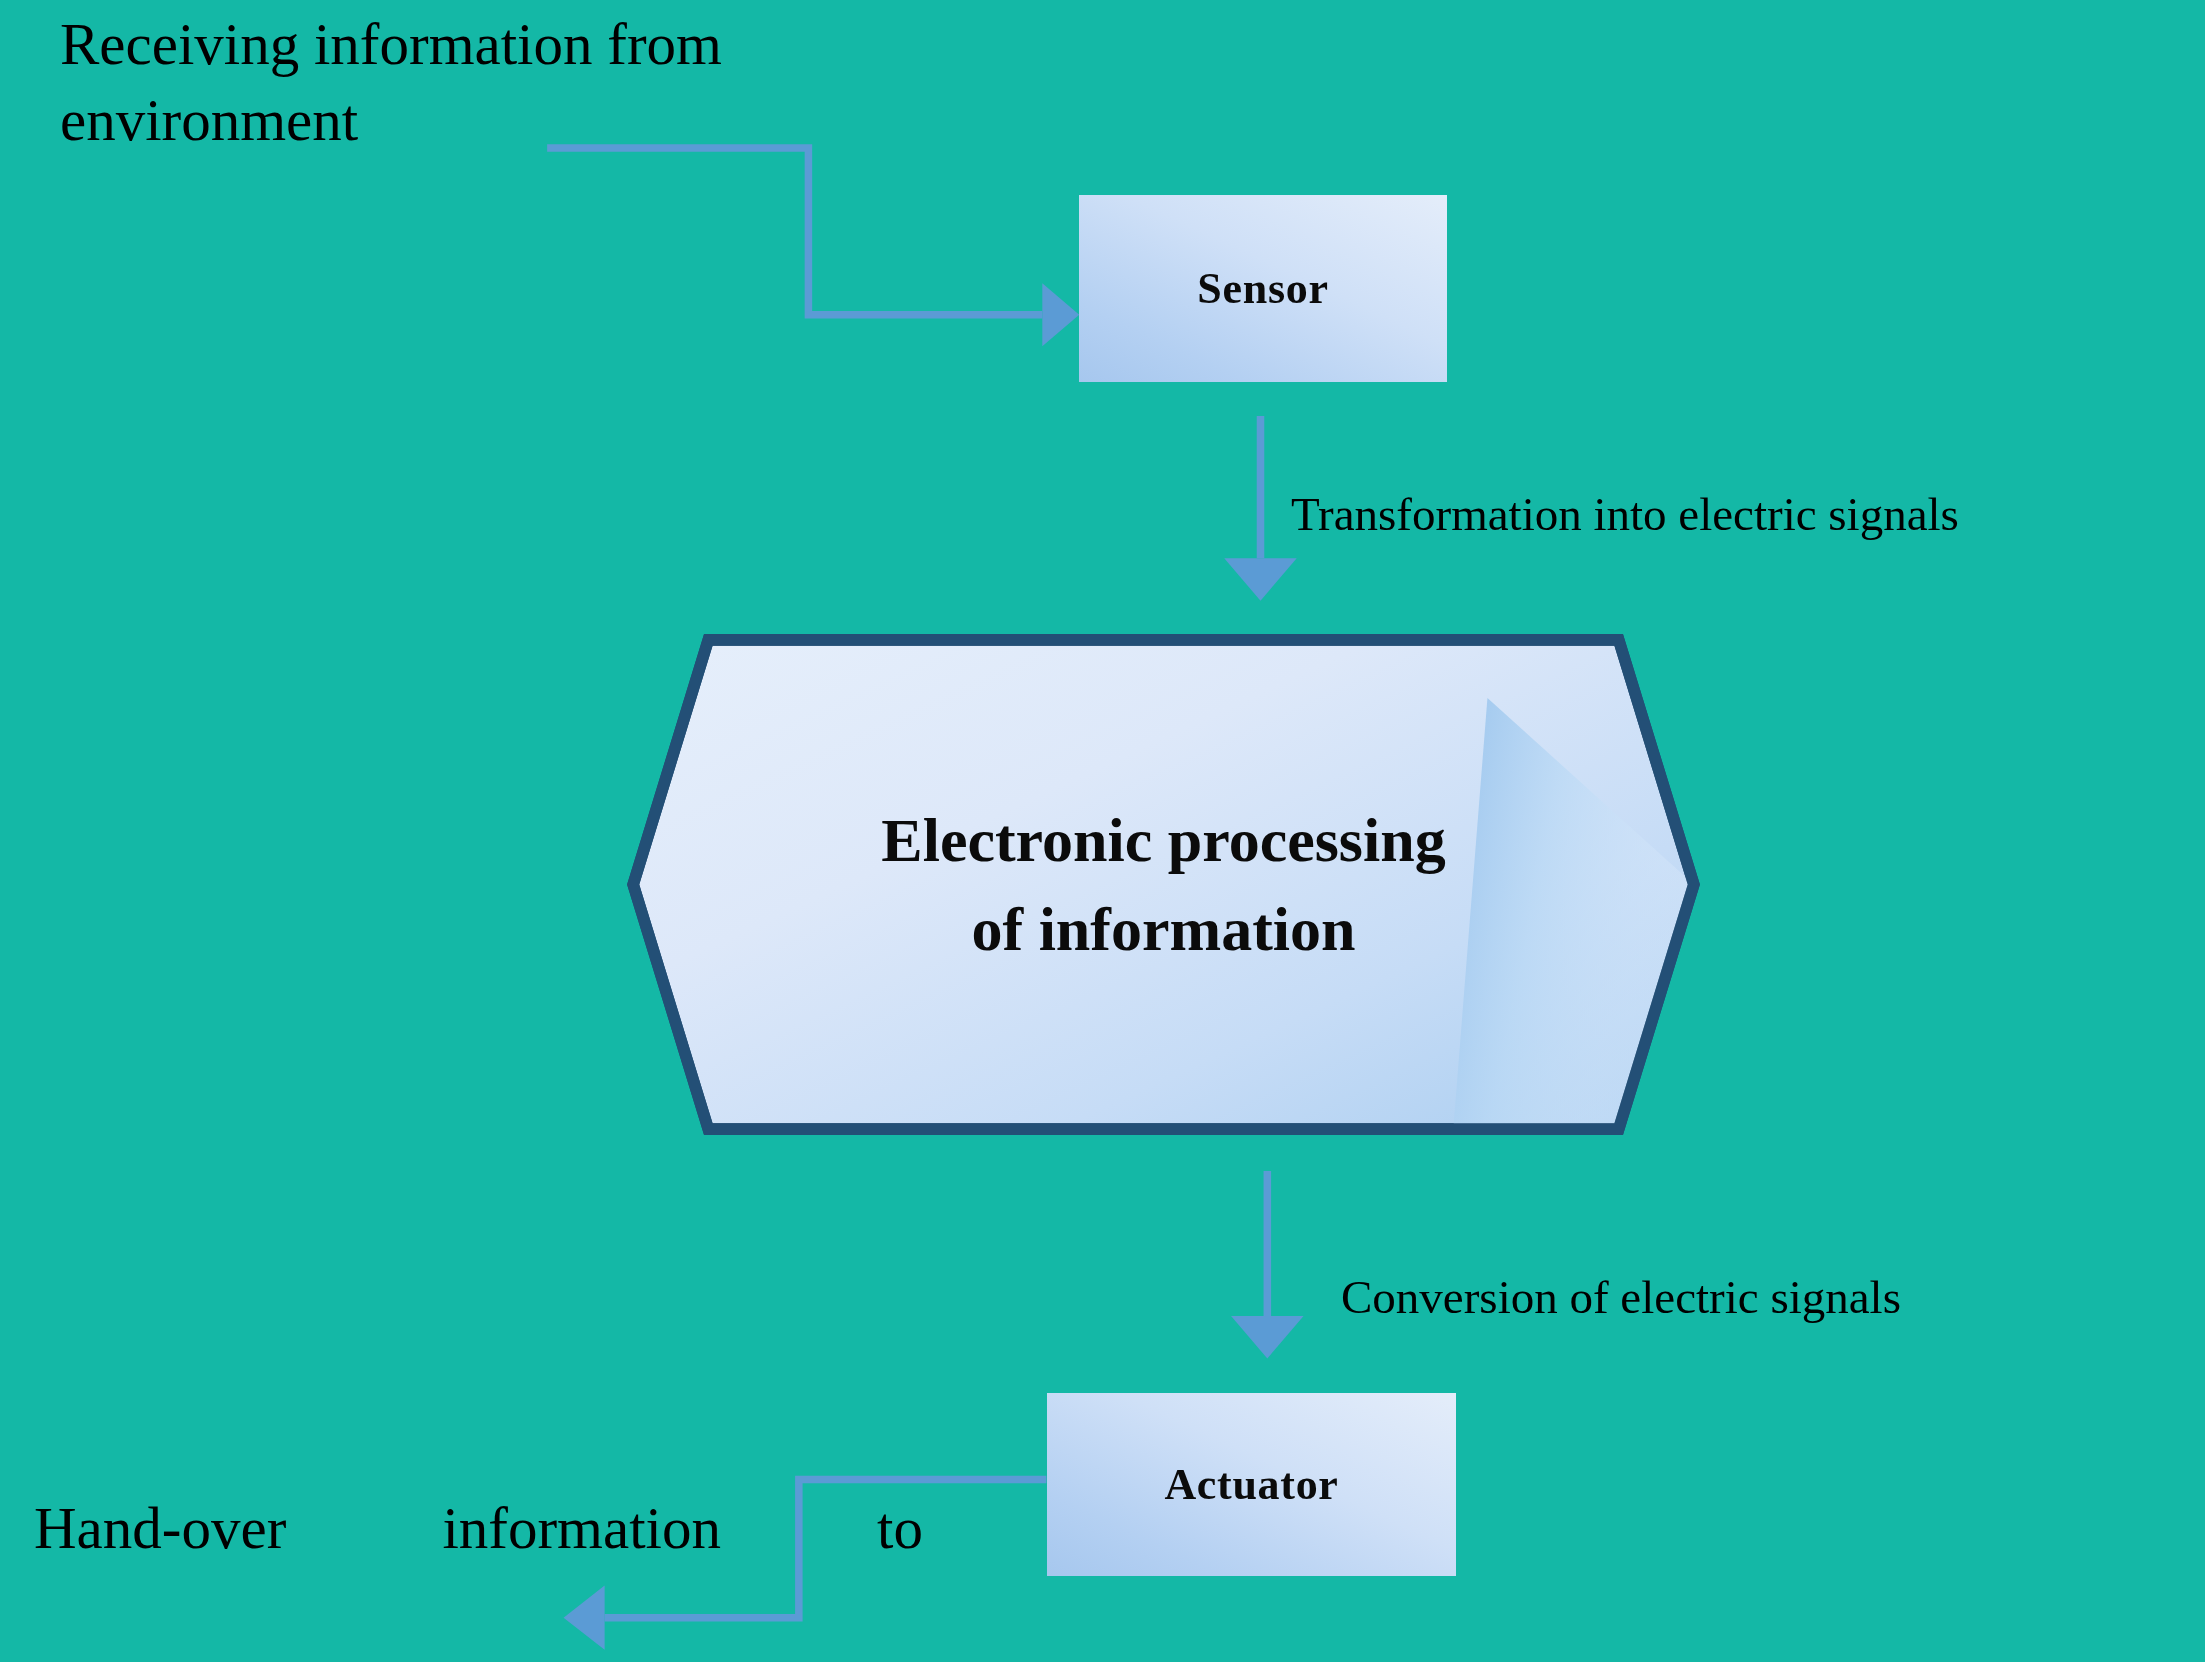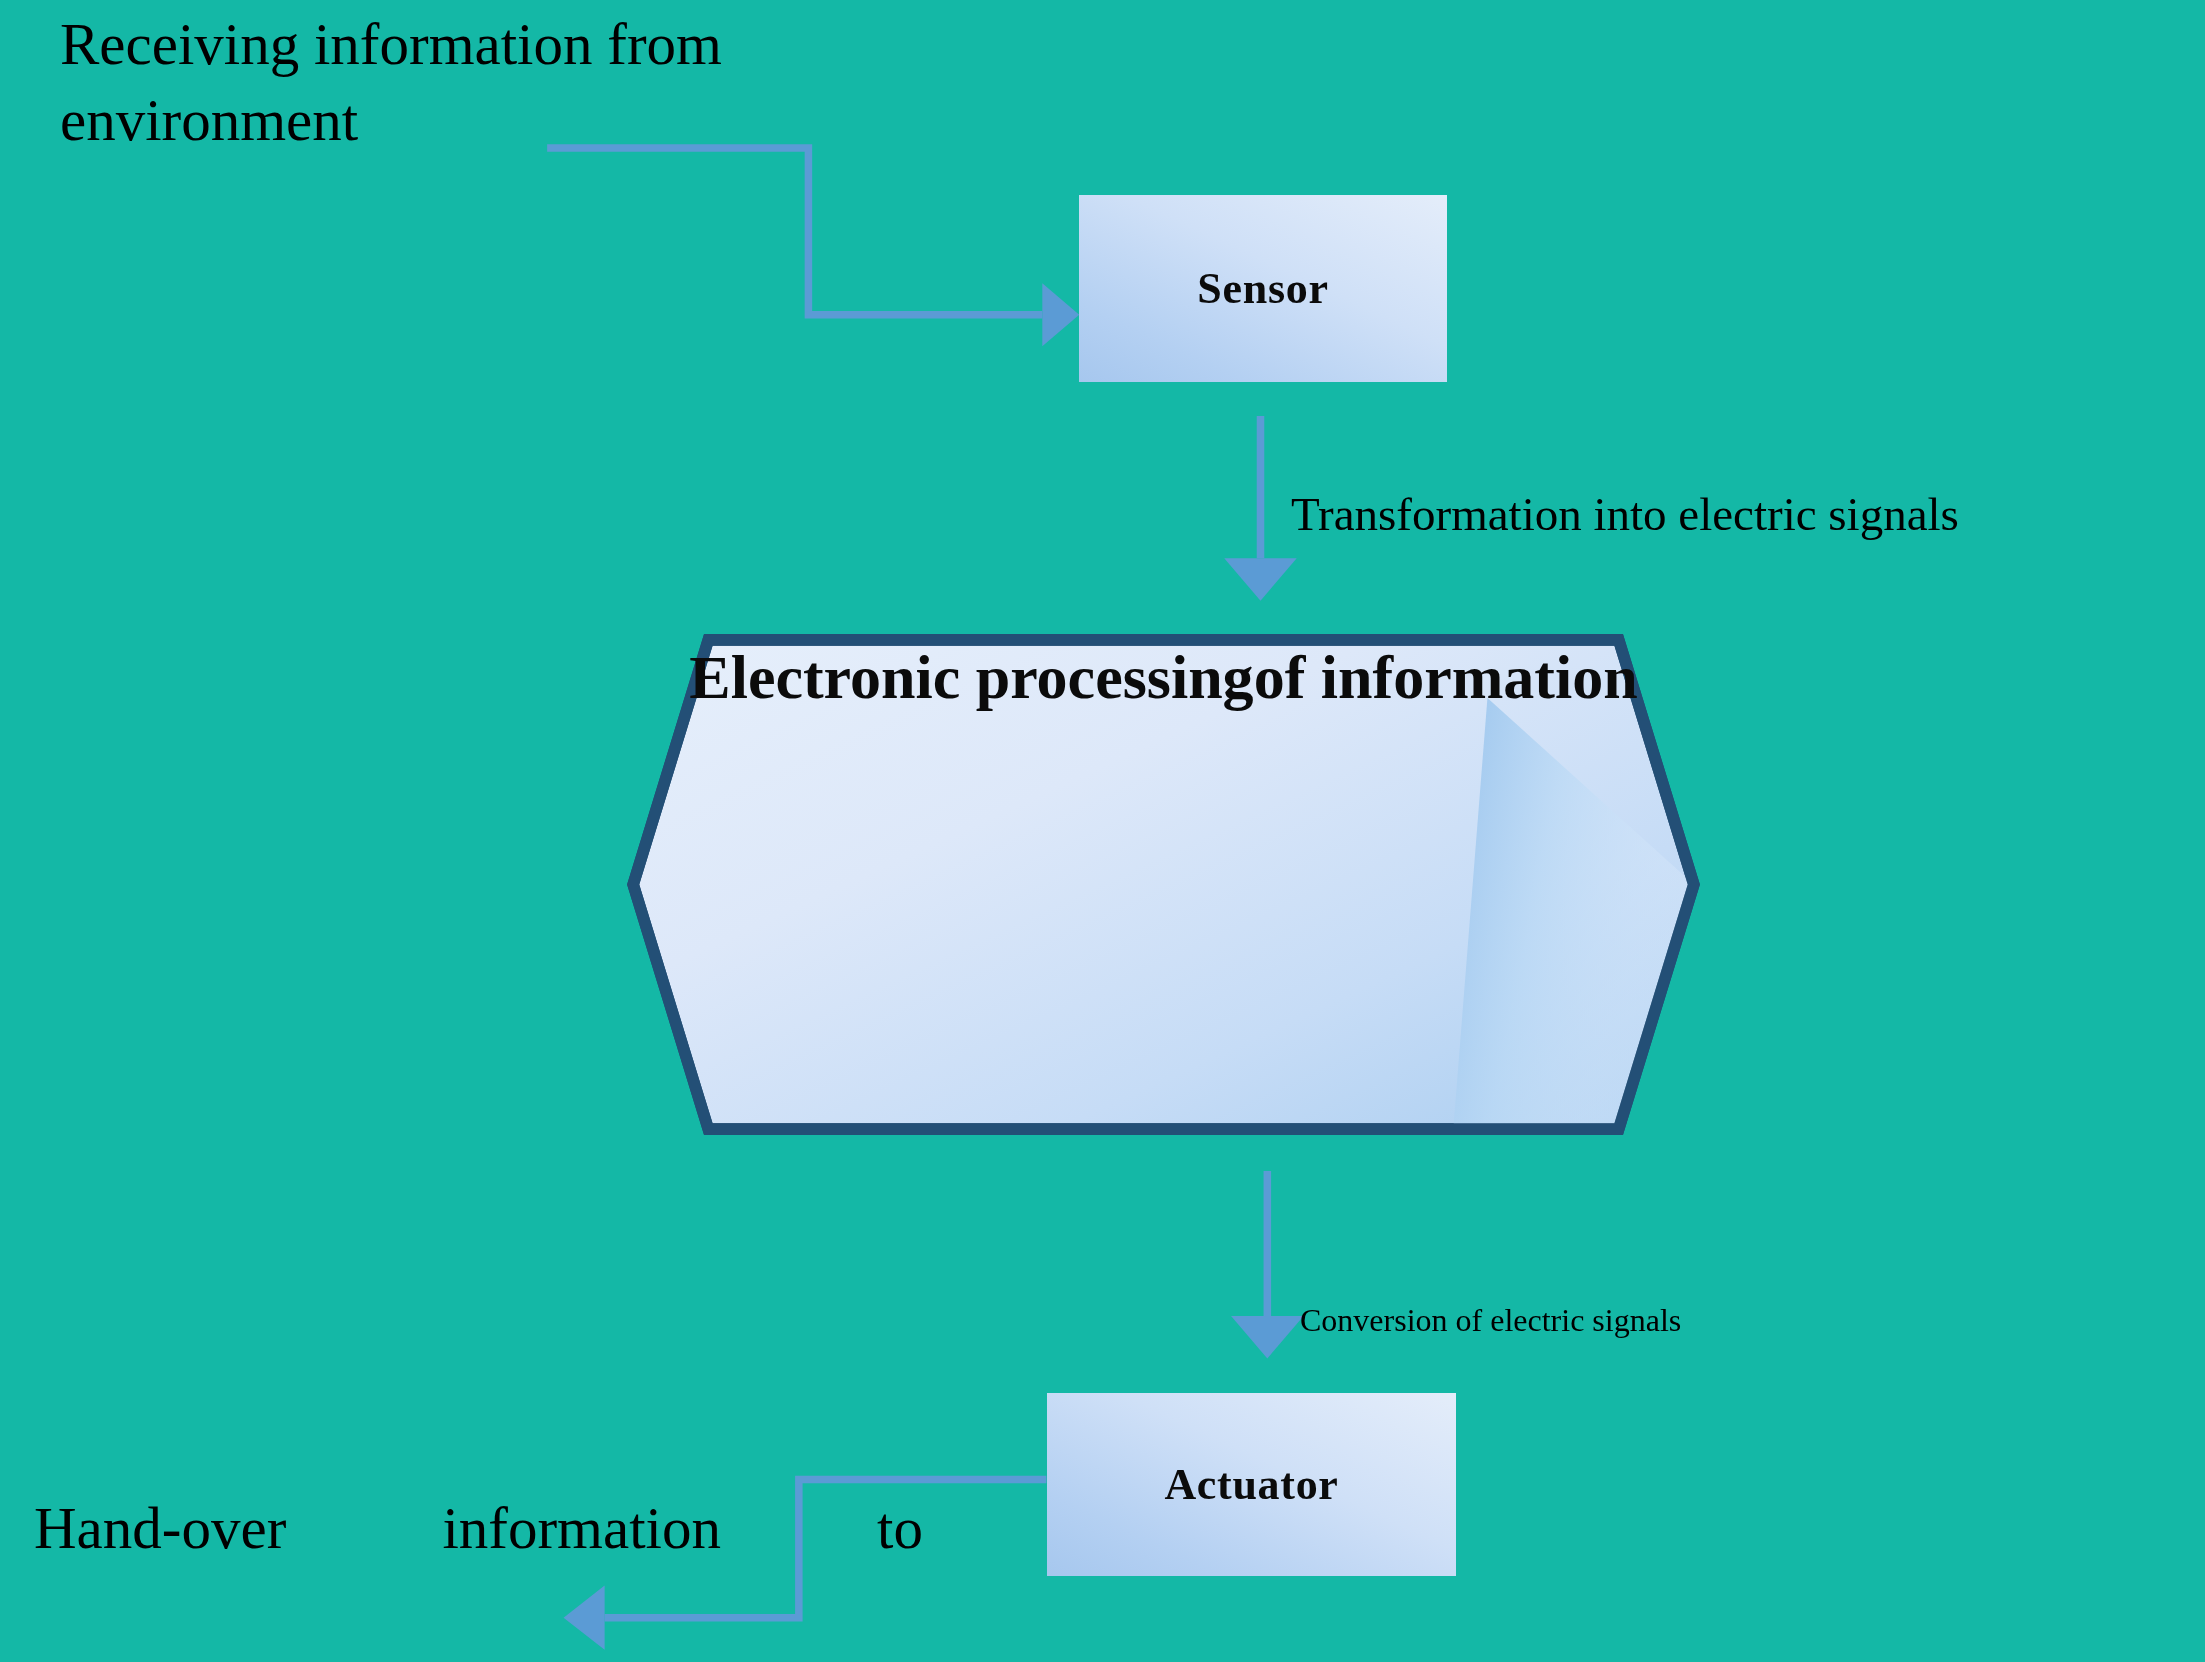--- a/index.html
+++ b/index.html
@@ -51,26 +51,25 @@
 
   #label-transformation {
     left: 1291px;
     top: 487px;
     font-size: 47px;
     line-height: 1.15;
     white-space: nowrap;
   }
 
   #label-conversion {
-    left: 1300px;
+    left: 1341px;
     top: 1270px;
-    font-size: 32px;
+    font-size: 47px;
     line-height: 1.15;
     white-space: nowrap;
-    margin-top: 32px;
   }
 
   
   .proc-box {
     position: absolute;
     display: flex;
     align-items: center;
     justify-content: center;
     background: linear-gradient(205deg, #e4edfa 0%, #cfe0f7 42%, #b4d0f2 78%, #a6c7ee 100%);
   }
@@ -103,21 +102,21 @@
     height: 503px;
   }
   #hexagon svg { display: block; width: 100%; height: 100%; }
   #hexagon-label {
     position: absolute;
     left: 0;
     top: 0;
     width: 100%;
     height: 100%;
     display: flex;
-    flex-direction: row;
+    flex-direction: column;
     justify-content: center;
     pointer-events: none;
   }
   #hexagon-label .hx-line {
     font-family: "Liberation Serif", "DejaVu Serif", serif;
     font-weight: bold;
     font-size: 62px;
     line-height: 1.42;
     color: #0b0b0b;
     text-align: center;

